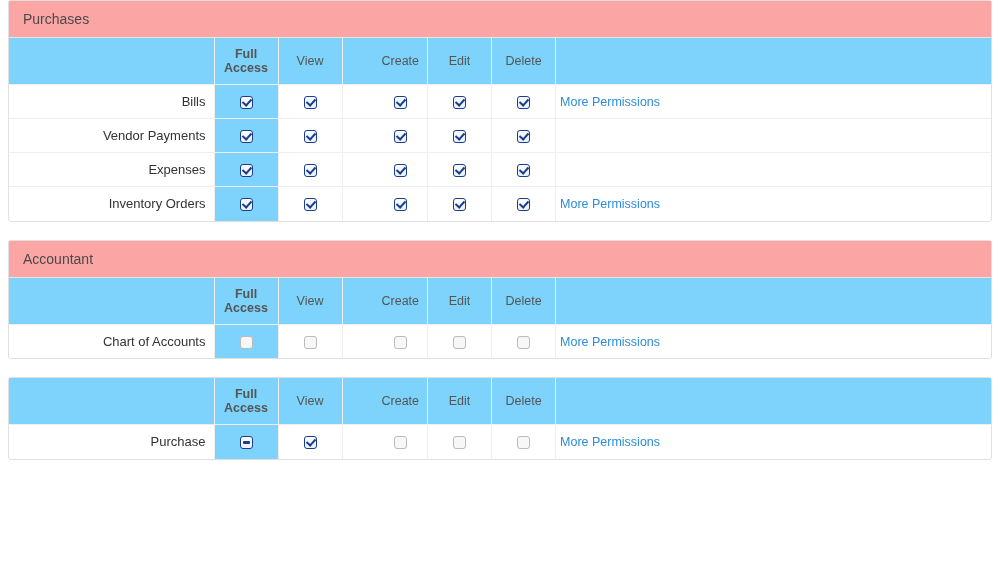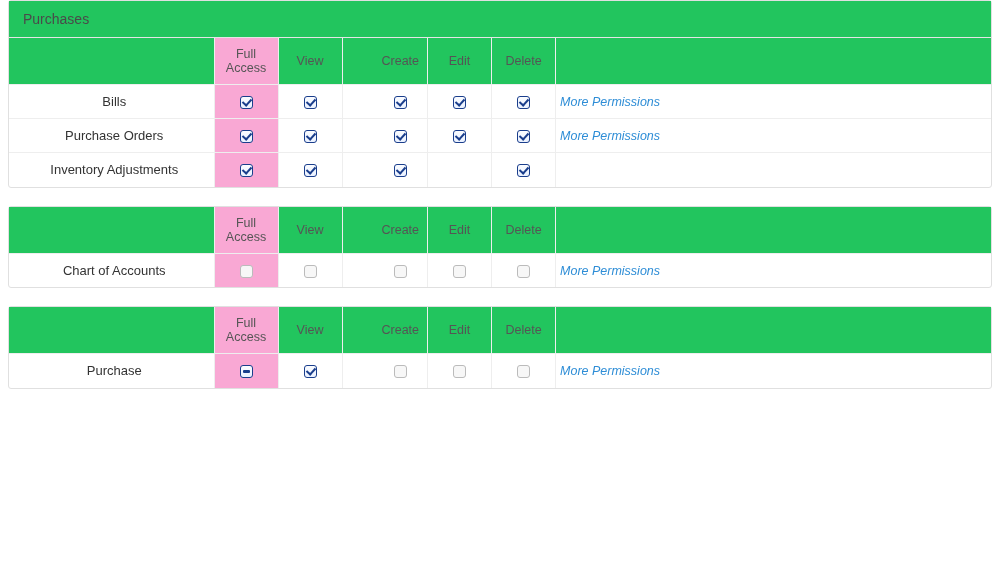--- a/index.html
+++ b/index.html
@@ -9,21 +9,21 @@
       color: #333;
       background: #fff;
       padding: 0;
     }
     .section {
       border: 1px solid #e0e0e0;
       border-radius: 3px;
       margin: 0 8px 18px 8px;
     }
     .section-header {
-      background: #22c55e;
+      background: #fca5a5;
       padding: 10px 14px;
       font-size: 14px;
       color: #4a4a4a;
       border-bottom: 1px solid #e5e5e5;
     }
     table {
       width: 100%;
       border-collapse: collapse;
     }
     th, td {
@@ -31,40 +31,40 @@
       border-bottom: 1px solid #eee;
       padding: 9px 8px;
       text-align: center;
       vertical-align: middle;
       height: 34px;
     }
     th {
       font-weight: normal;
       color: #555;
       font-size: 12.5px;
-      background: #22c55e;
+      background: #7dd3fc;
     }
     th:first-child, td:first-child {
-      text-align: center;
+      text-align: right;
       padding-left: 14px;
       width: 205px;
     }
     th:nth-child(2), td:nth-child(2) {
-      background: #f9a8d4;
+      background: #7dd3fc;
       width: 64px;
+      font-weight: bold;
     }
     th:nth-child(3), td:nth-child(3) { width: 64px; }
     th:nth-child(4), td:nth-child(4) { width: 64px; padding-left: 39px; }
     th:nth-child(5), td:nth-child(5) { width: 64px; }
     th:nth-child(6), td:nth-child(6) { width: 64px; }
     th:last-child, td:last-child {
       text-align: left;
       border-right: none;
       padding-left: 4px;
-      font-style: italic;
     }
     tr:last-child td { border-bottom: none; }
     .link {
       color: #2e8dd6;
       text-decoration: none;
       cursor: pointer;
       font-size: 12.5px;
     }
     .cb {
       display: inline-block;
@@ -132,81 +132,91 @@
           <tr>
             <td>Bills</td>
             <td><span class="cb checked"></span></td>
             <td><span class="cb checked"></span></td>
             <td><span class="cb checked"></span></td>
             <td><span class="cb checked"></span></td>
             <td><span class="cb checked"></span></td>
             <td><a class="link">More Permissions</a></td>
           </tr>
           <tr>
-            <td>Purchase Orders</td>
-            <td><span class="cb checked"></span></td>
-            <td><span class="cb checked"></span></td>
-            <td><span class="cb checked"></span></td>
-            <td><span class="cb checked"></span></td>
-            <td><span class="cb checked"></span></td>
-            <td><a class="link">More Permissions</a></td>
-          </tr>
-          <tr>
-            <td>Inventory Adjustments</td>
+            <td>Vendor Payments</td>
+            <td><span class="cb checked"></span></td>
+            <td><span class="cb checked"></span></td>
             <td><span class="cb checked"></span></td>
             <td><span class="cb checked"></span></td>
             <td><span class="cb checked"></span></td>
             <td></td>
+          </tr>
+          <tr>
+            <td>Expenses</td>
+            <td><span class="cb checked"></span></td>
+            <td><span class="cb checked"></span></td>
+            <td><span class="cb checked"></span></td>
+            <td><span class="cb checked"></span></td>
             <td><span class="cb checked"></span></td>
             <td></td>
+          </tr>
+          <tr>
+            <td>Inventory Orders</td>
+            <td><span class="cb checked"></span></td>
+            <td><span class="cb checked"></span></td>
+            <td><span class="cb checked"></span></td>
+            <td><span class="cb checked"></span></td>
+            <td><span class="cb checked"></span></td>
+            <td><a class="link">More Permissions</a></td>
+          </tr>
+        </tbody>
+      </table>
+    </div>
+    <div class="section">
+      <div class="section-header">Accountant</div>
+      <table>
+        <thead>
+          <tr>
+            <th></th>
+            <th>Full<br>Access</th>
+            <th>View</th>
+            <th>Create</th>
+            <th>Edit</th>
+            <th>Delete</th>
+            <th></th>
+          </tr>
+        </thead>
+        <tbody>
+          <tr>
+            <td>Chart of Accounts</td>
+            <td><span class="cb empty"></span></td>
+            <td><span class="cb empty"></span></td>
+            <td><span class="cb empty"></span></td>
+            <td><span class="cb empty"></span></td>
+            <td><span class="cb empty"></span></td>
+            <td><a class="link">More Permissions</a></td>
           </tr>
         </tbody>
       </table>
     </div>
     <div class="section">
       <table>
         <thead>
           <tr>
             <th></th>
             <th>Full<br>Access</th>
             <th>View</th>
             <th>Create</th>
             <th>Edit</th>
             <th>Delete</th>
             <th></th>
           </tr>
         </thead>
         <tbody>
           <tr>
-            <td>Chart of Accounts</td>
-            <td><span class="cb empty"></span></td>
-            <td><span class="cb empty"></span></td>
-            <td><span class="cb empty"></span></td>
-            <td><span class="cb empty"></span></td>
-            <td><span class="cb empty"></span></td>
-            <td><a class="link">More Permissions</a></td>
-          </tr>
-        </tbody>
-      </table>
-    </div>
-    <div class="section">
-      <table>
-        <thead>
-          <tr>
-            <th></th>
-            <th>Full<br>Access</th>
-            <th>View</th>
-            <th>Create</th>
-            <th>Edit</th>
-            <th>Delete</th>
-            <th></th>
-          </tr>
-        </thead>
-        <tbody>
-          <tr>
             <td>Purchase</td>
             <td><span class="cb indet"></span></td>
             <td><span class="cb checked"></span></td>
             <td><span class="cb empty"></span></td>
             <td><span class="cb empty"></span></td>
             <td><span class="cb empty"></span></td>
             <td><a class="link">More Permissions</a></td>
           </tr>
         </tbody>
       </table>

